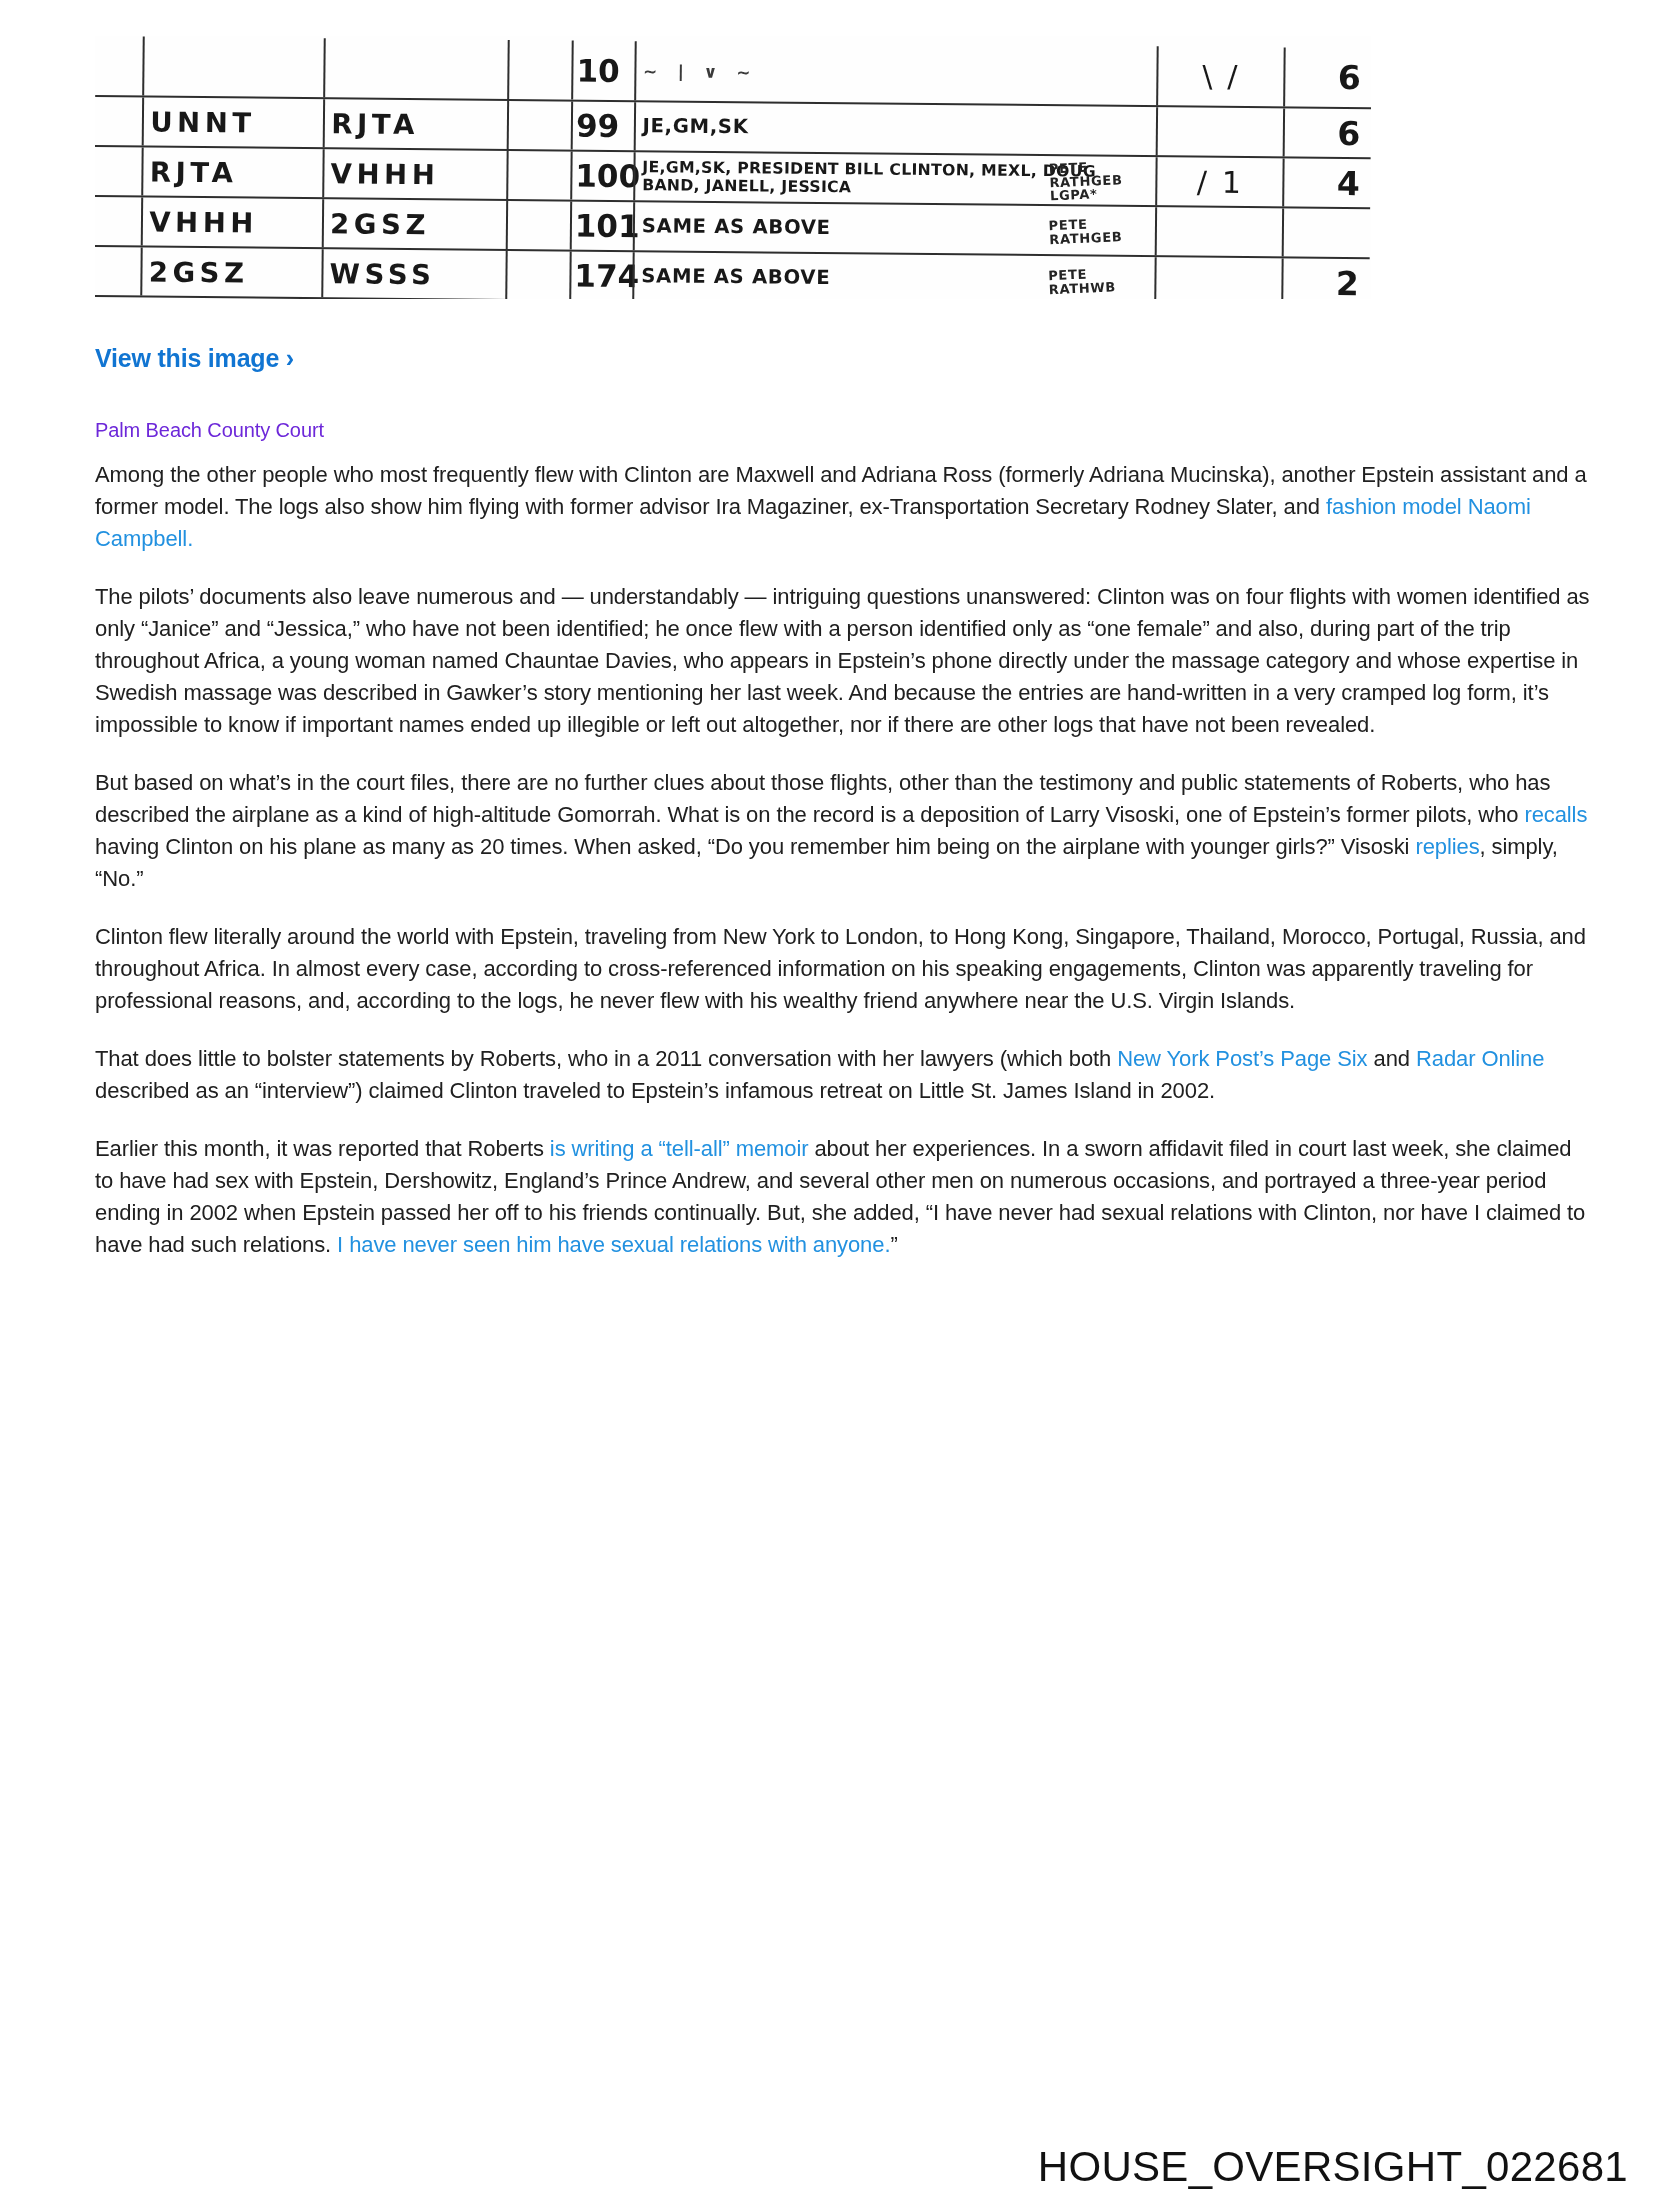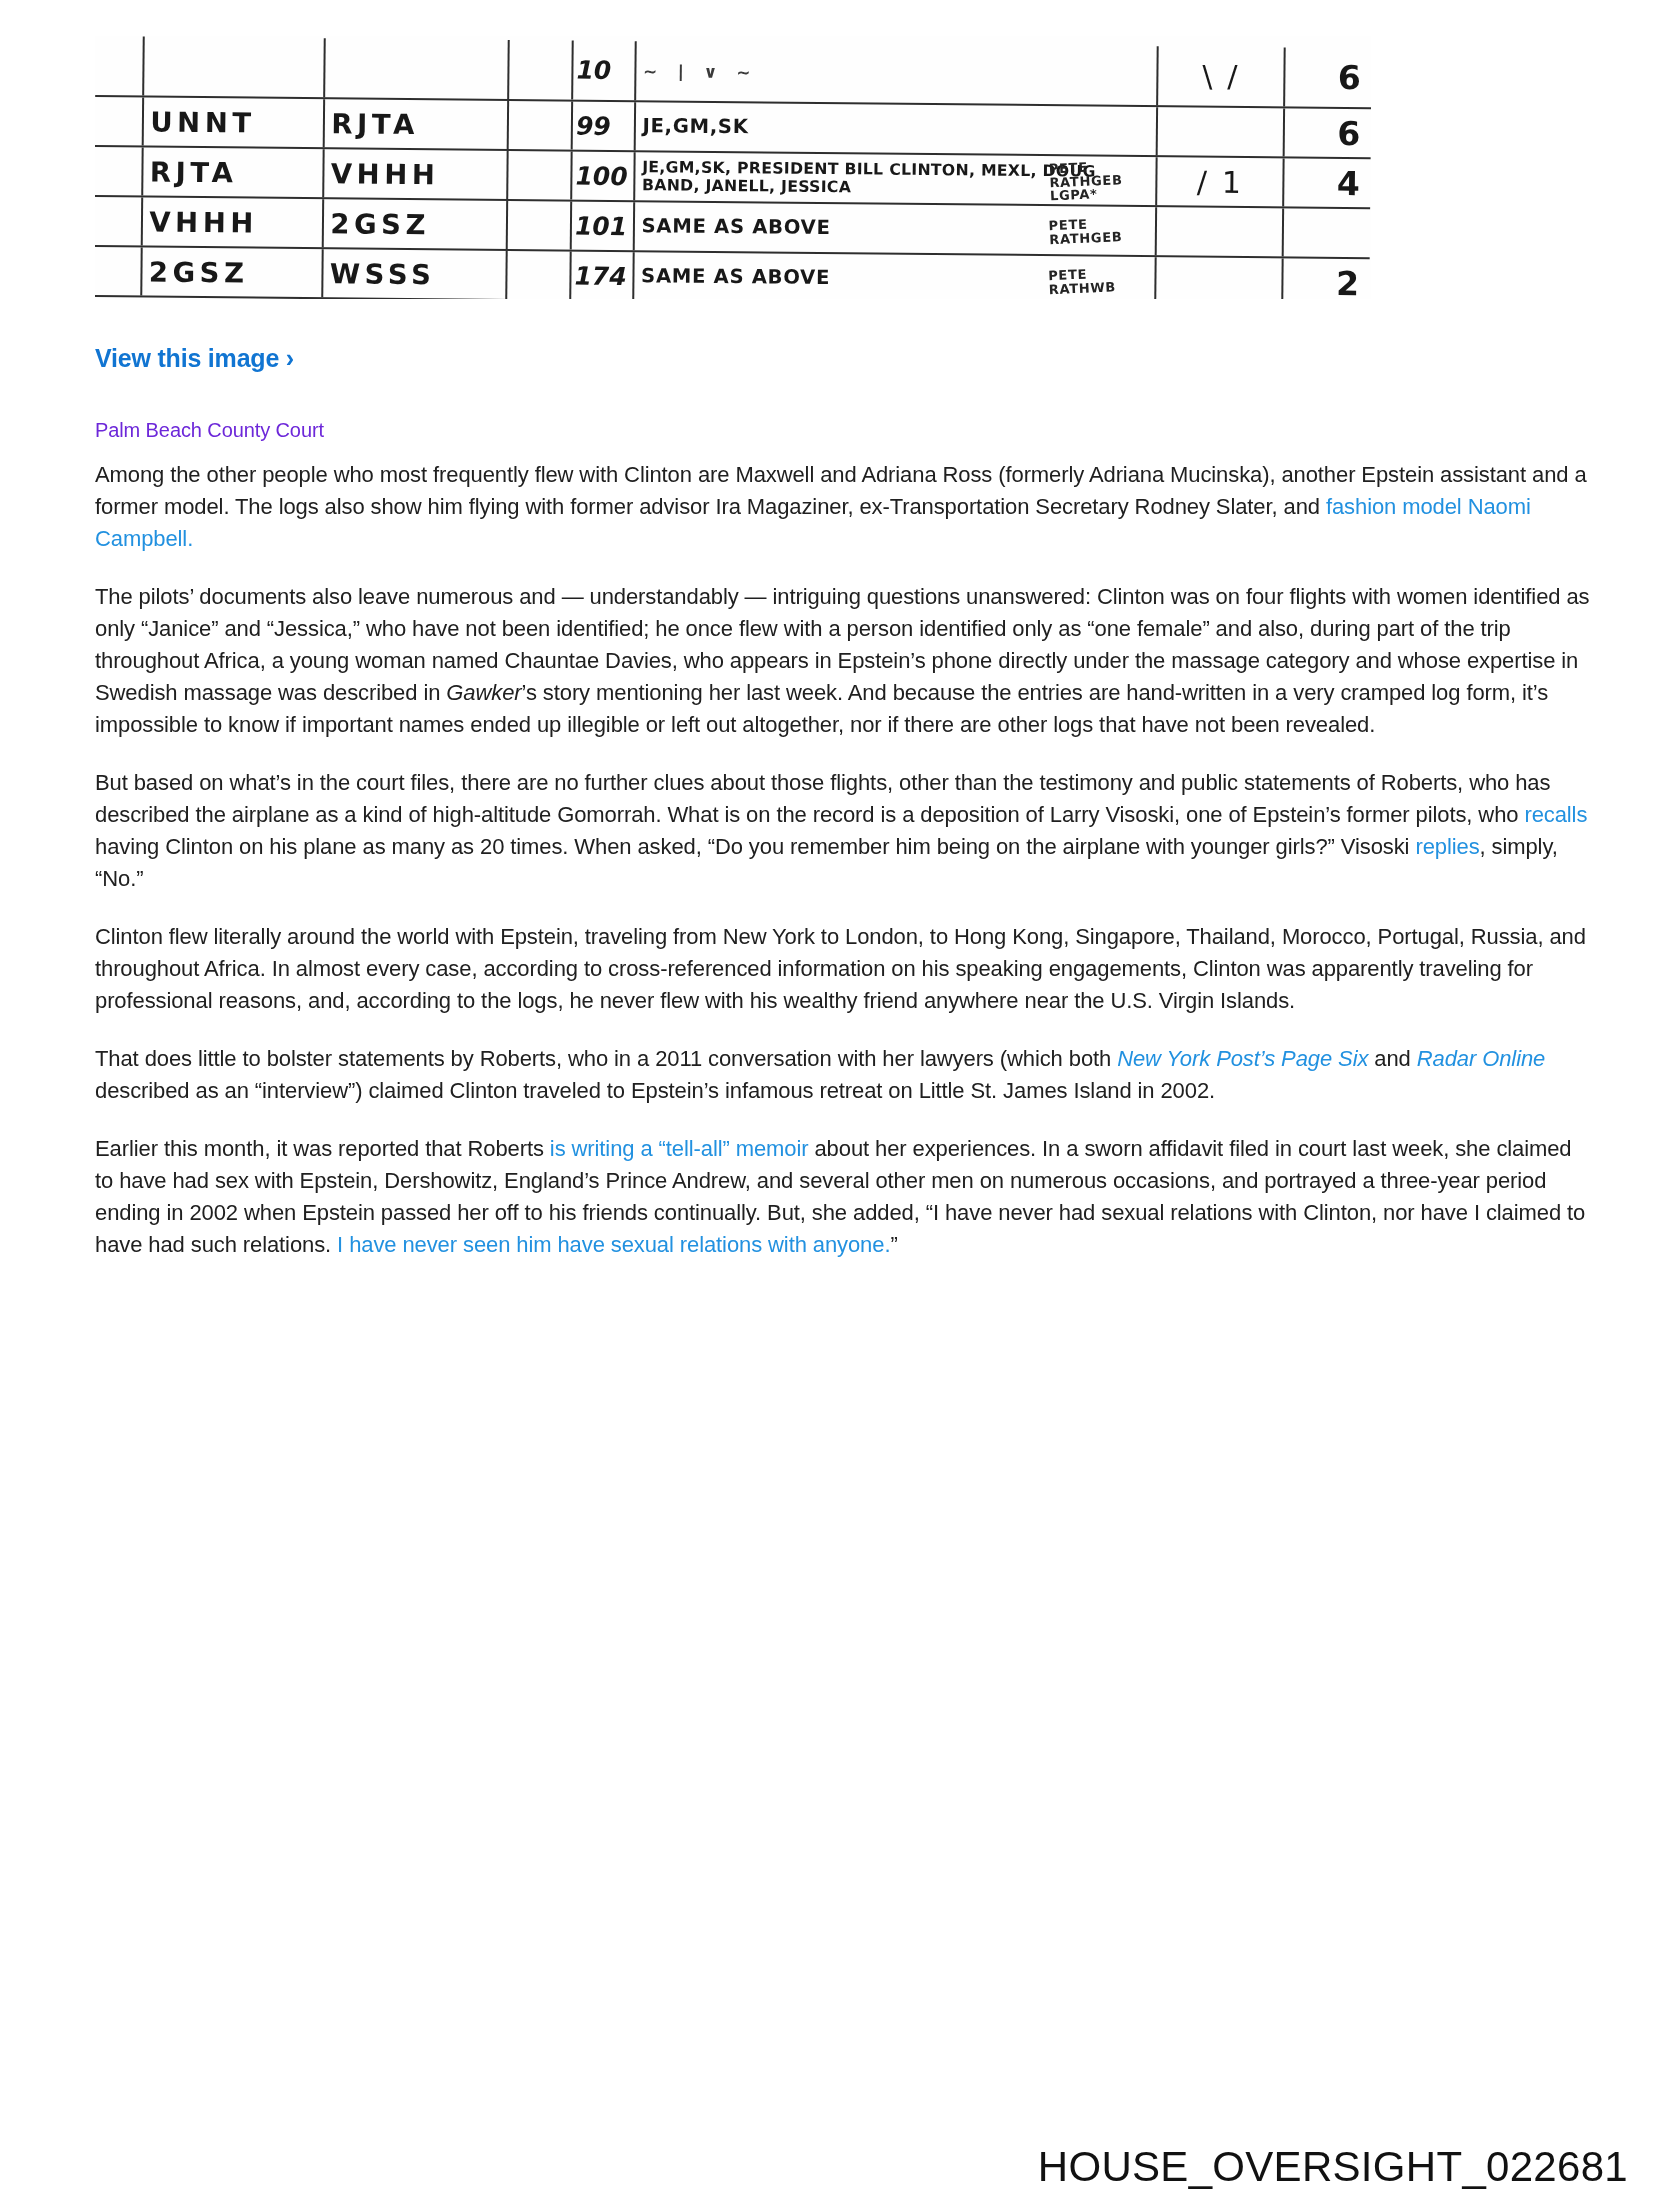--- a/index.html
+++ b/index.html
@@ -34,21 +34,21 @@
     border-left: 2px solid #2e2e2e;
     font-family: "DejaVu Sans", sans-serif;
     color: #181818;
     overflow: visible;
     white-space: nowrap;
   }
   .scell.sliver { width: 47px; border-left: none; }
   .scell.from   { width: 182px; font-size: 27.5px; font-weight: 600; letter-spacing: 4.6px; }
   .scell.to     { width: 185px; font-size: 27.5px; font-weight: 600; letter-spacing: 4.6px; }
   .scell.gap    { width: 65px; }
-  .scell.no     { width: 63px;  font-size: 25px; font-weight: 600; padding: 1.3px 2.6px; font-style: italic; }
+  .scell.no     { width: 63px;  font-size: 31px; font-weight: 600; padding: 1.3px 2.6px; }
   .scell.pax    { width: 525px; position: relative; font-weight: 600; }
   .scell.mark   { width: 128px; font-size: 30px; font-weight: 500; justify-content: center; letter-spacing: 2.6px; }
   .scell.count  { width: 88px; font-size: 33px; font-weight: 600; justify-content: flex-end; padding-right: 10.5px; }
   .paxtext { font-size: 19.6px; letter-spacing: 0.7px; white-space: normal; line-height: 22px; }
   .paxtext.small { font-size: 15.7px; line-height: 17.7px; letter-spacing: 0.3px; }
   .paxtext.scribble { color: #3a3a3a; font-size: 17px; letter-spacing: 6.5px; }
   .note {
     position: absolute; right: 1.3px; top: 50%;
     transform: translateY(-50%) rotate(-3deg);
     width: 105px;
@@ -77,21 +77,21 @@
   .article {
     margin: 17px 0 0 95px;
     width: 1499px;
     font-size: 22px;
     line-height: 32px;
     color: #202020;
     letter-spacing: -0.1px;
   }
   .article p { margin: 0 0 26px 0; }
   .lnk { color: var(--link, #2291e0); text-decoration: none; }
-  .it  { font-style: italic; }
+  .it  { }
 
   
   .bates {
     position: absolute;
     right: 41px; bottom: 14.4px;
     font-size: 42px;
     color: #111111;
     letter-spacing: 0.3px;
   }
 </style>

